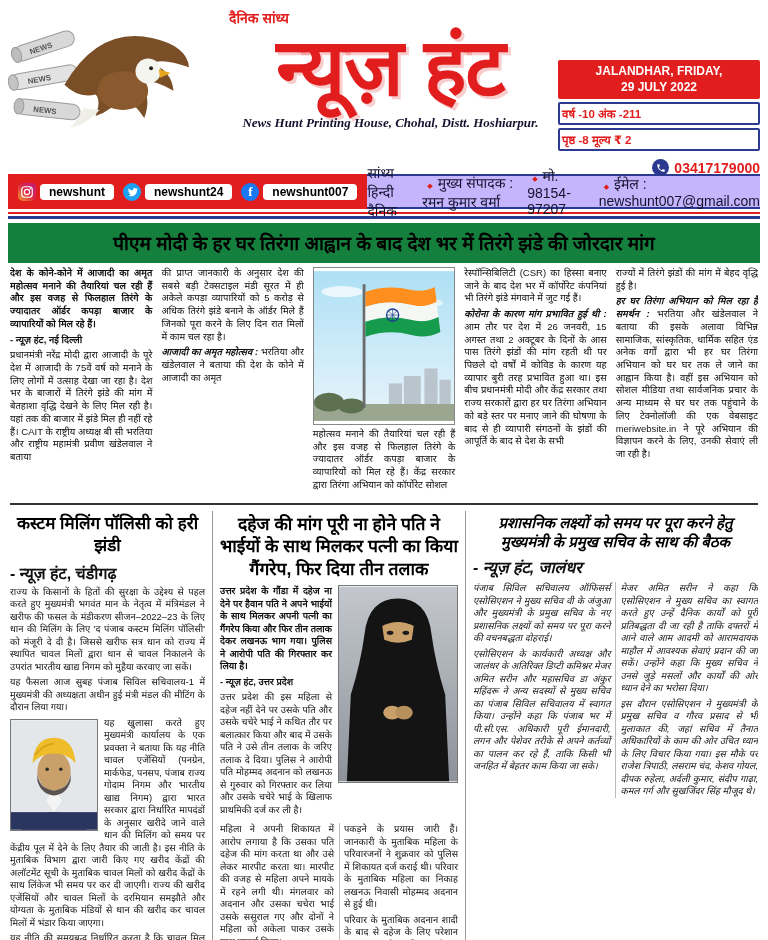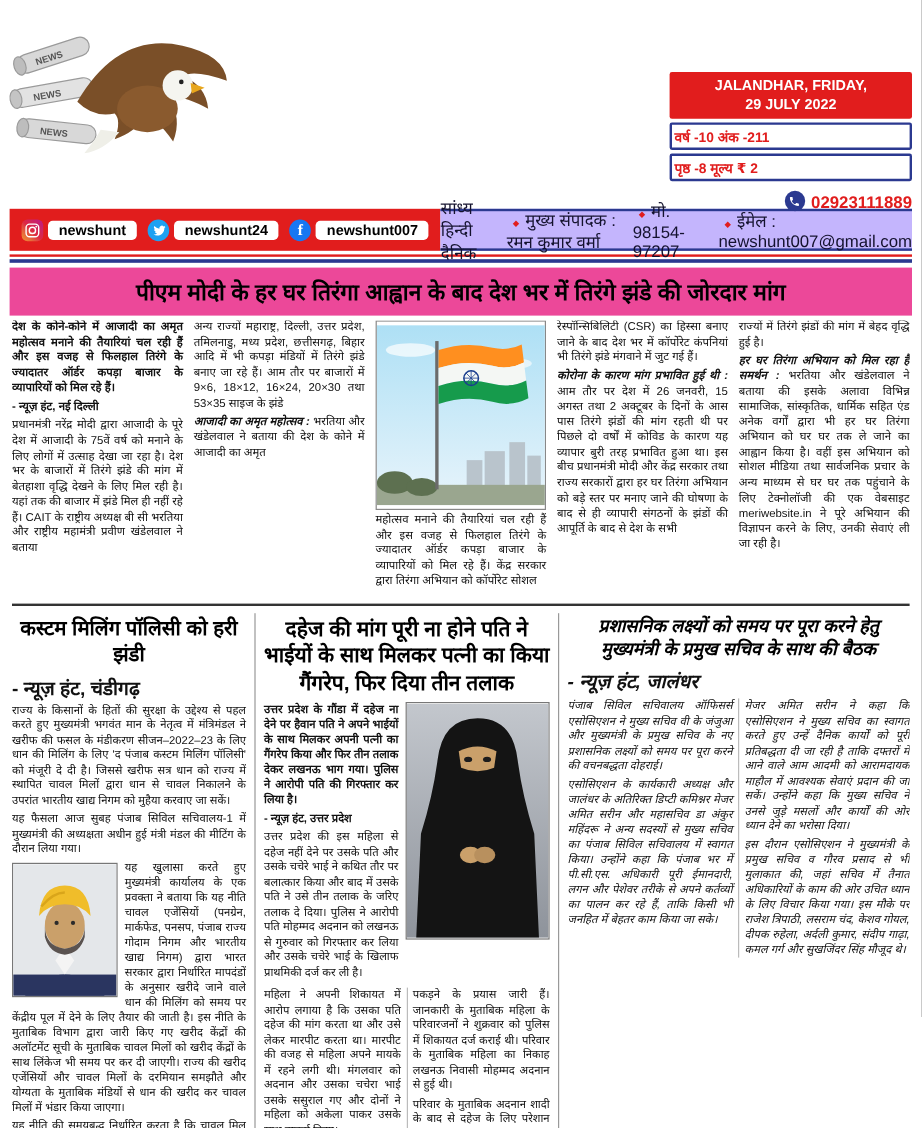--- a/index.html
+++ b/index.html
@@ -33,21 +33,21 @@
   .icon-tw { width: 18px; height: 18px; border-radius: 50%; background: #1da1f2; display: flex; align-items: center; justify-content: center; }
   .icon-fb { width: 18px; height: 18px; border-radius: 50%; background: #1877f2; color: #fff; display: flex; align-items: center; justify-content: center; }
   .icon-fb::before { content: "f"; font-family: "Liberation Serif", serif; font-weight: bold; font-size: 13px; }
   .social-right { flex: 1; border-top: 2px solid #2b3990; border-bottom: 2px solid #2b3990; background: #c4b5fd;
                   display: flex; align-items: center; justify-content: center; font-size: 14px; font-weight: normal; color: #14122e; }
   .info-item + .info-item::before { content: "\25C6"; color: #e11d1d; margin: 0 5px; font-size: 7px; }
   .rule-red { height: 2px; background: #e11d1d; margin: 3px 8px 0; }
   .rule-blue { height: 3px; background: #2b3990; margin: 2px 8px 0; }
 
   
-  .banner { background: #ec4899; margin: 4px 8px; padding: 7px 4px; text-align: center; font-size: 19px; font-weight: bold;
+  .banner { background: #15803d; margin: 4px 8px; padding: 7px 4px; text-align: center; font-size: 19px; font-weight: bold;
             white-space: nowrap; overflow: hidden; color: #000; }
 
   
   .lead { display: flex; gap: 9px; margin: 2px 10px 0; height: 230px; overflow: hidden;
           text-align: justify; font-size: 9.5px; line-height: 1.34; }
   .lead .col { flex: 1; min-width: 0; }
   .lead p { margin: 0 0 3px; }
   .intro { font-weight: bold; }
   .byline { font-weight: bold; margin: 2px 0; }
   .subhead { font-weight: bold; font-style: italic; }
@@ -97,35 +97,42 @@
           </g>
         <path d="M60,78 Q95,18 150,30 Q186,38 188,60 Q160,50 150,56 Q170,64 172,84 Q150,72 138,74 Q150,92 142,112 Q128,92 118,90 Q110,104 92,110 Q98,94 92,88 Q74,92 60,78 Z" fill="#7a4f28"></path>
         <ellipse cx="120" cy="84" rx="26" ry="20" fill="#8a5a2e"></ellipse>
         <circle cx="146" cy="64" r="13" fill="#f5f5f0"></circle>
         <path d="M157,62 l12,4 -11,5 z" fill="#e8a61c"></path>
         <circle cx="149" cy="61" r="2" fill="#222"></circle>
         <path d="M96,104 q-14,16 -30,18 q10,-12 14,-20 z" fill="#efefe8"></path>
       </svg>
     </div>
 
+    <div class="mast-center">
+      <span class="tagline">दैनिक सांध्य</span>
+      <div class="logo">न्यूज़ हंट</div>
+      <div class="printer-row">
+        <span class="printer">News Hunt Printing House, Chohal, Distt. Hoshiarpur.</span>
+      </div>
+    </div>
 
     <div class="mast-right">
       <div class="date-box">
         <div>JALANDHAR, FRIDAY,</div>
         <div>29 JULY 2022</div>
       </div>
       <div class="issue-box">वर्ष -10   अंक -211</div>
       <div class="price-box">पृष्ठ -8  मूल्य ₹ 2</div>
       <div class="phone-row">
         <span class="phone-icon">
           <svg viewBox="0 0 24 24" width="10" height="10" fill="#fff">
               <path d="M6.6 10.8c1.4 2.8 3.8 5.1 6.6 6.6l2.2-2.2c.3-.3.7-.4 1-.2 1.2.4 2.4.6 3.6.6.6 0 1 .4 1 1V20c0 .6-.4 1-1 1C10.8 21 3 13.2 3 4c0-.6.4-1 1-1h3.5c.6 0 1 .4 1 1 0 1.3.2 2.5.6 3.6.1.4 0 .8-.2 1l-2.3 2.2z"></path>
             </svg>
         </span>
-        <span class="phone-num">02923111889</span>
+        <span class="phone-num">03417179000</span>
       </div>
     </div>
   </header>
 
   <div class="social-strip">
     <div class="social-left">
       <span class="social-item">
         <span class="icon-ig">
           <svg viewBox="0 0 24 24" width="14" height="14" fill="none" stroke="#fff" stroke-width="2">
               <rect x="3" y="3" width="18" height="18" rx="5"></rect>
@@ -160,21 +167,21 @@
 
   <div class="banner">पीएम मोदी के हर घर तिरंगा आह्वान के बाद देश भर में तिरंगे झंडे की जोरदार मांग</div>
 
   <section class="lead">
     <div class="col">
       <p class="intro">देश के कोने-कोने में आजादी का अमृत महोत्सव मनाने की तैयारियां चल रही हैं और इस वजह से फिलहाल तिरंगे के ज्यादातर ऑर्डर कपड़ा बाजार के व्यापारियों को मिल रहे हैं।</p>
       <p class="byline">- न्यूज़ हंट, नई दिल्ली</p>
       <p>प्रधानमंत्री नरेंद्र मोदी द्वारा आजादी के पूरे देश में आजादी के 75वें वर्ष को मनाने के लिए लोगों में उत्साह देखा जा रहा है। देश भर के बाजारों में तिरंगे झंडे की मांग में बेतहाशा वृद्धि देखने के लिए मिल रही है। यहां तक की बाजार में झंडे मिल ही नहीं रहे हैं। CAIT के राष्ट्रीय अध्यक्ष बी सी भरतिया और राष्ट्रीय महामंत्री प्रवीण खंडेलवाल ने बताया</p>
     </div>
     <div class="col">
-      <p>अन्य राज्यों महाराष्ट्र, दिल्ली, उत्तर प्रदेश, तमिलनाडु, मध्य प्रदेश, छत्तीसगढ़, बिहार आदि में भी कपड़ा मंडियों में तिरंगे झंडे बनाए जा रहे हैं। आम तौर पर बाजारों में 9×6, 18×12, 16×24, 20×30 तथा 53×35 साइज के झंडे</p>
+      <p>की प्राप्त जानकारी के अनुसार देश की सबसे बड़ी टेक्सटाइल मंडी सूरत में ही अकेले कपड़ा व्यापारियों को 5 करोड़ से अधिक तिरंगे झंडे बनाने के ऑर्डर मिले हैं जिनको पूरा करने के लिए दिन रात मिलों में काम चल रहा है।</p>
       <p><b class="subhead">आजादी का अमृत महोत्सव :</b> <span>भरतिया और खंडेलवाल ने बताया की देश के कोने में आजादी का अमृत</span></p>
     </div>
     <div class="col">
       <div class="flag-photo">
         <svg viewBox="0 0 150 160">
           <defs>
             <linearGradient id="sky" x1="0" y1="0" x2="0" y2="1">
                 <stop offset="0" stop-color="#aee0f5"></stop>
                 <stop offset="1" stop-color="#e8f4fb"></stop>
               </linearGradient>

